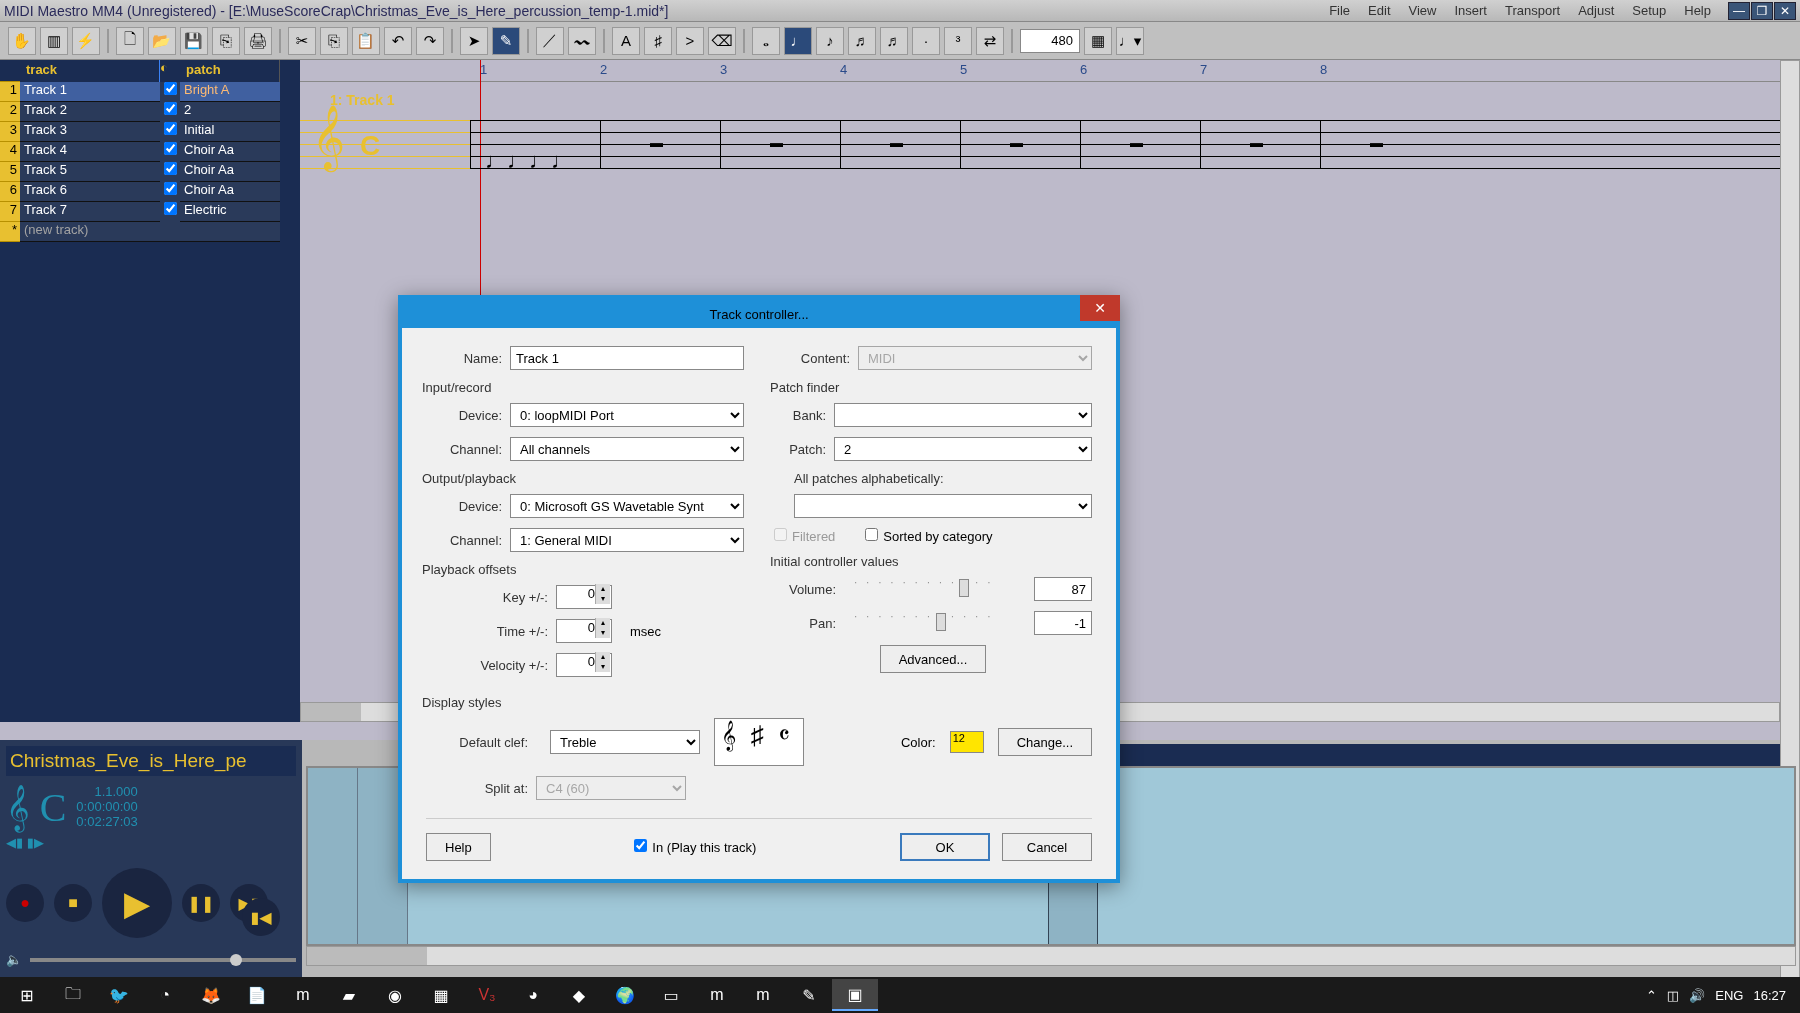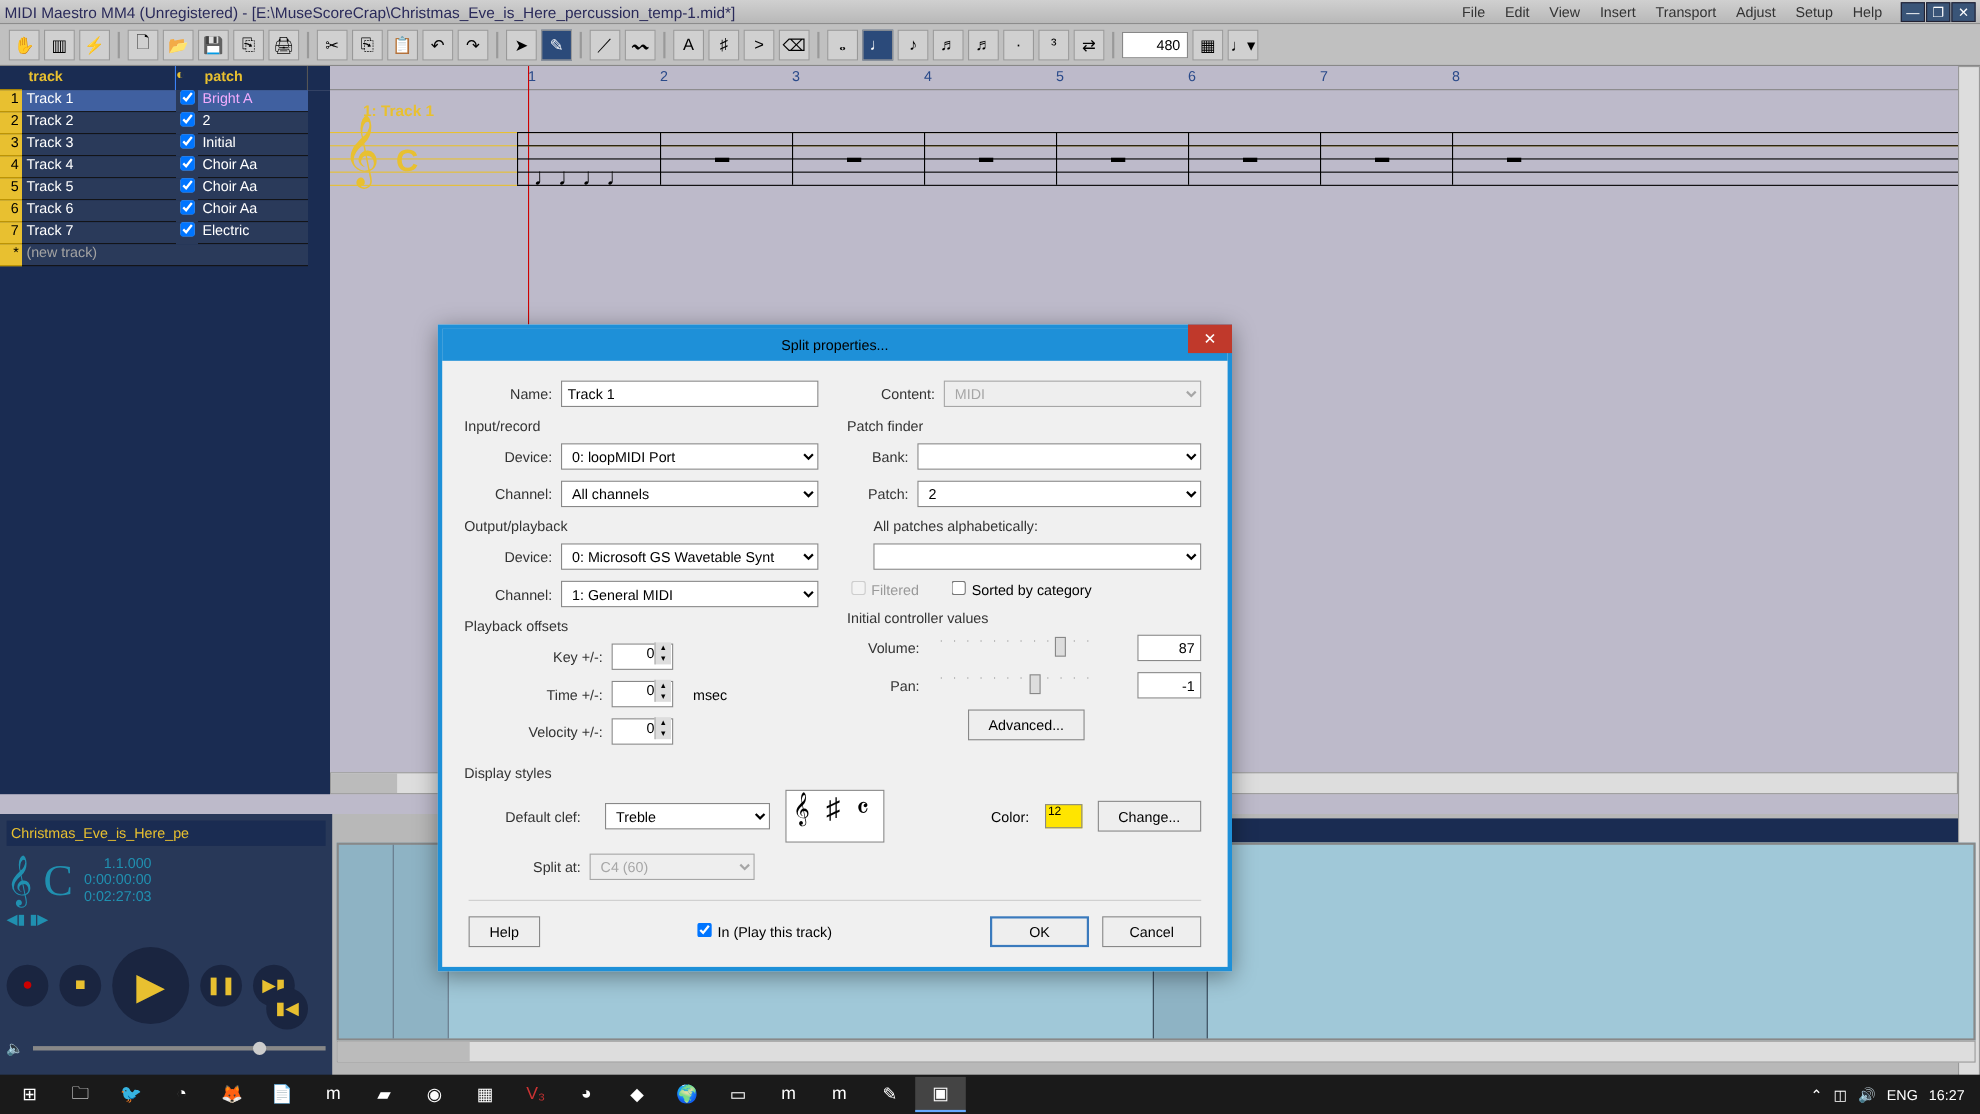--- a/index.html
+++ b/index.html
@@ -34,39 +34,39 @@
 .track-hdr-track { width: 160px; padding: 2px 6px; border-right: 1px solid #3b82f6; }
 .track-hdr-patch { width: 100px; padding: 2px 6px; border-right: 1px solid #555; }
 .track-hdr-chk { width: 20px; }
 .track-list { background: #1a2c52; }
 .track-row { display: flex; height: 20px; color: #fff; font-size: 13px; }
 .track-num { width: 20px; text-align: right; background: #e8c030; color: #000; padding-right: 3px; border-bottom: 1px solid #b89000; }
 .track-name { width: 140px; padding: 0 4px; background: #2a3a5a; border-bottom: 1px solid #111; }
 .track-row.sel .track-name { background: #4060a0; }
 .track-chk { width: 20px; background: #2a3a5a; text-align: center; }
 .track-patch { width: 100px; padding: 0 4px; background: #2a3a5a; border-bottom: 1px solid #111; overflow: hidden; white-space: nowrap; }
-.track-row.sel .track-patch { background: #4060a0; color: #f0abfc; }
+.track-row.sel .track-patch { background: #4060a0; color: #fdba74; }
 .track-row.new .track-name { color: #a3a3a3; }
 
 .notation { flex: 1; background: #bdbaca; position: relative; }
 .staff { position: absolute; left: 0; top: 40px; right: 0; height: 80px; }
 .staff-lines { position: absolute; left: 0; right: 0; top: 20px; }
 .staff-line { height: 1px; background: #000; margin-bottom: 11px; }
 .staff-line.gold { background: #e8c030; }
 .clef { position: absolute; left: 12px; top: 5px; font-size: 56px; color: #e8c030; font-family: serif; }
 .staff-label { position: absolute; left: 30px; top: -8px; color: #e8c030; font-size: 14px; font-weight: bold; }
 .barline { position: absolute; top: 20px; width: 1px; height: 48px; background: #000; }
 .playhead { position: absolute; top: 0; width: 1px; bottom: 0; background: #c00; }
 .ruler { height: 22px; background: #bdbaca; border-bottom: 1px solid #888; position: relative; font-size: 12px; }
 .ruler-mark { position: absolute; top: 2px; color: #2a4a8a; }
 
 
 .bottom { display: flex; height: 240px; background: #b8b8b8; }
 .transport { width: 360px; background: #283858; color: #e8c030; padding: 6px; position: relative; }
-.transport-title { background: #1a2c52; padding: 4px; font-size: 13px; white-space: nowrap; overflow: hidden; }
+.transport-title { background: #1a2c52; padding: 4px; font-size: 19px; white-space: nowrap; overflow: hidden; }
 .transport-staff { display: flex; margin-top: 8px; }
 .mini-clef { font-size: 40px; color: #2090b0; font-family: serif; margin-right: 10px; }
 .transport-times { font-family: monospace; font-size: 15px; color: #2090b0; text-align: right; }
 .play-controls { display: flex; align-items: center; gap: 10px; margin-top: 18px; }
 .ctrl-btn { width: 38px; height: 38px; border-radius: 50%; background: #1a2540; display: flex; align-items: center; justify-content: center; font-size: 16px; color: #e8c030; cursor: pointer; }
 .ctrl-btn.play { width: 70px; height: 70px; font-size: 34px; }
 .ctrl-btn.rec { color: #c00; }
 .vol-row { display: flex; align-items: center; margin-top: 14px; gap: 8px; }
 .slider { flex: 1; height: 4px; background: #888; position: relative; }
 .slider-thumb { width: 12px; height: 12px; border-radius: 50%; background: #ccc; position: absolute; top: -4px; }
@@ -355,21 +355,21 @@
   </div>
 </div>
 
 <div class="statusbar">
   <span>For Help, press F1</span>
   <span class="statusbar-time">16:27</span>
 </div>
 
 <div class="dialog">
   <div class="dialog-title">
-    <span>Split properties...</span>
+    <span>Track controller...</span>
     <div class="dialog-close">✕</div>
   </div>
   <div class="dialog-body">
     <div class="dlg-cols">
       <div class="dlg-col">
         <div class="dlg-row">
             <span class="dlg-label">Name:</span>
             <input class="dlg-input" value="Track 1" style="">
           </div>
         <div class="dlg-section">Input/record</div>

